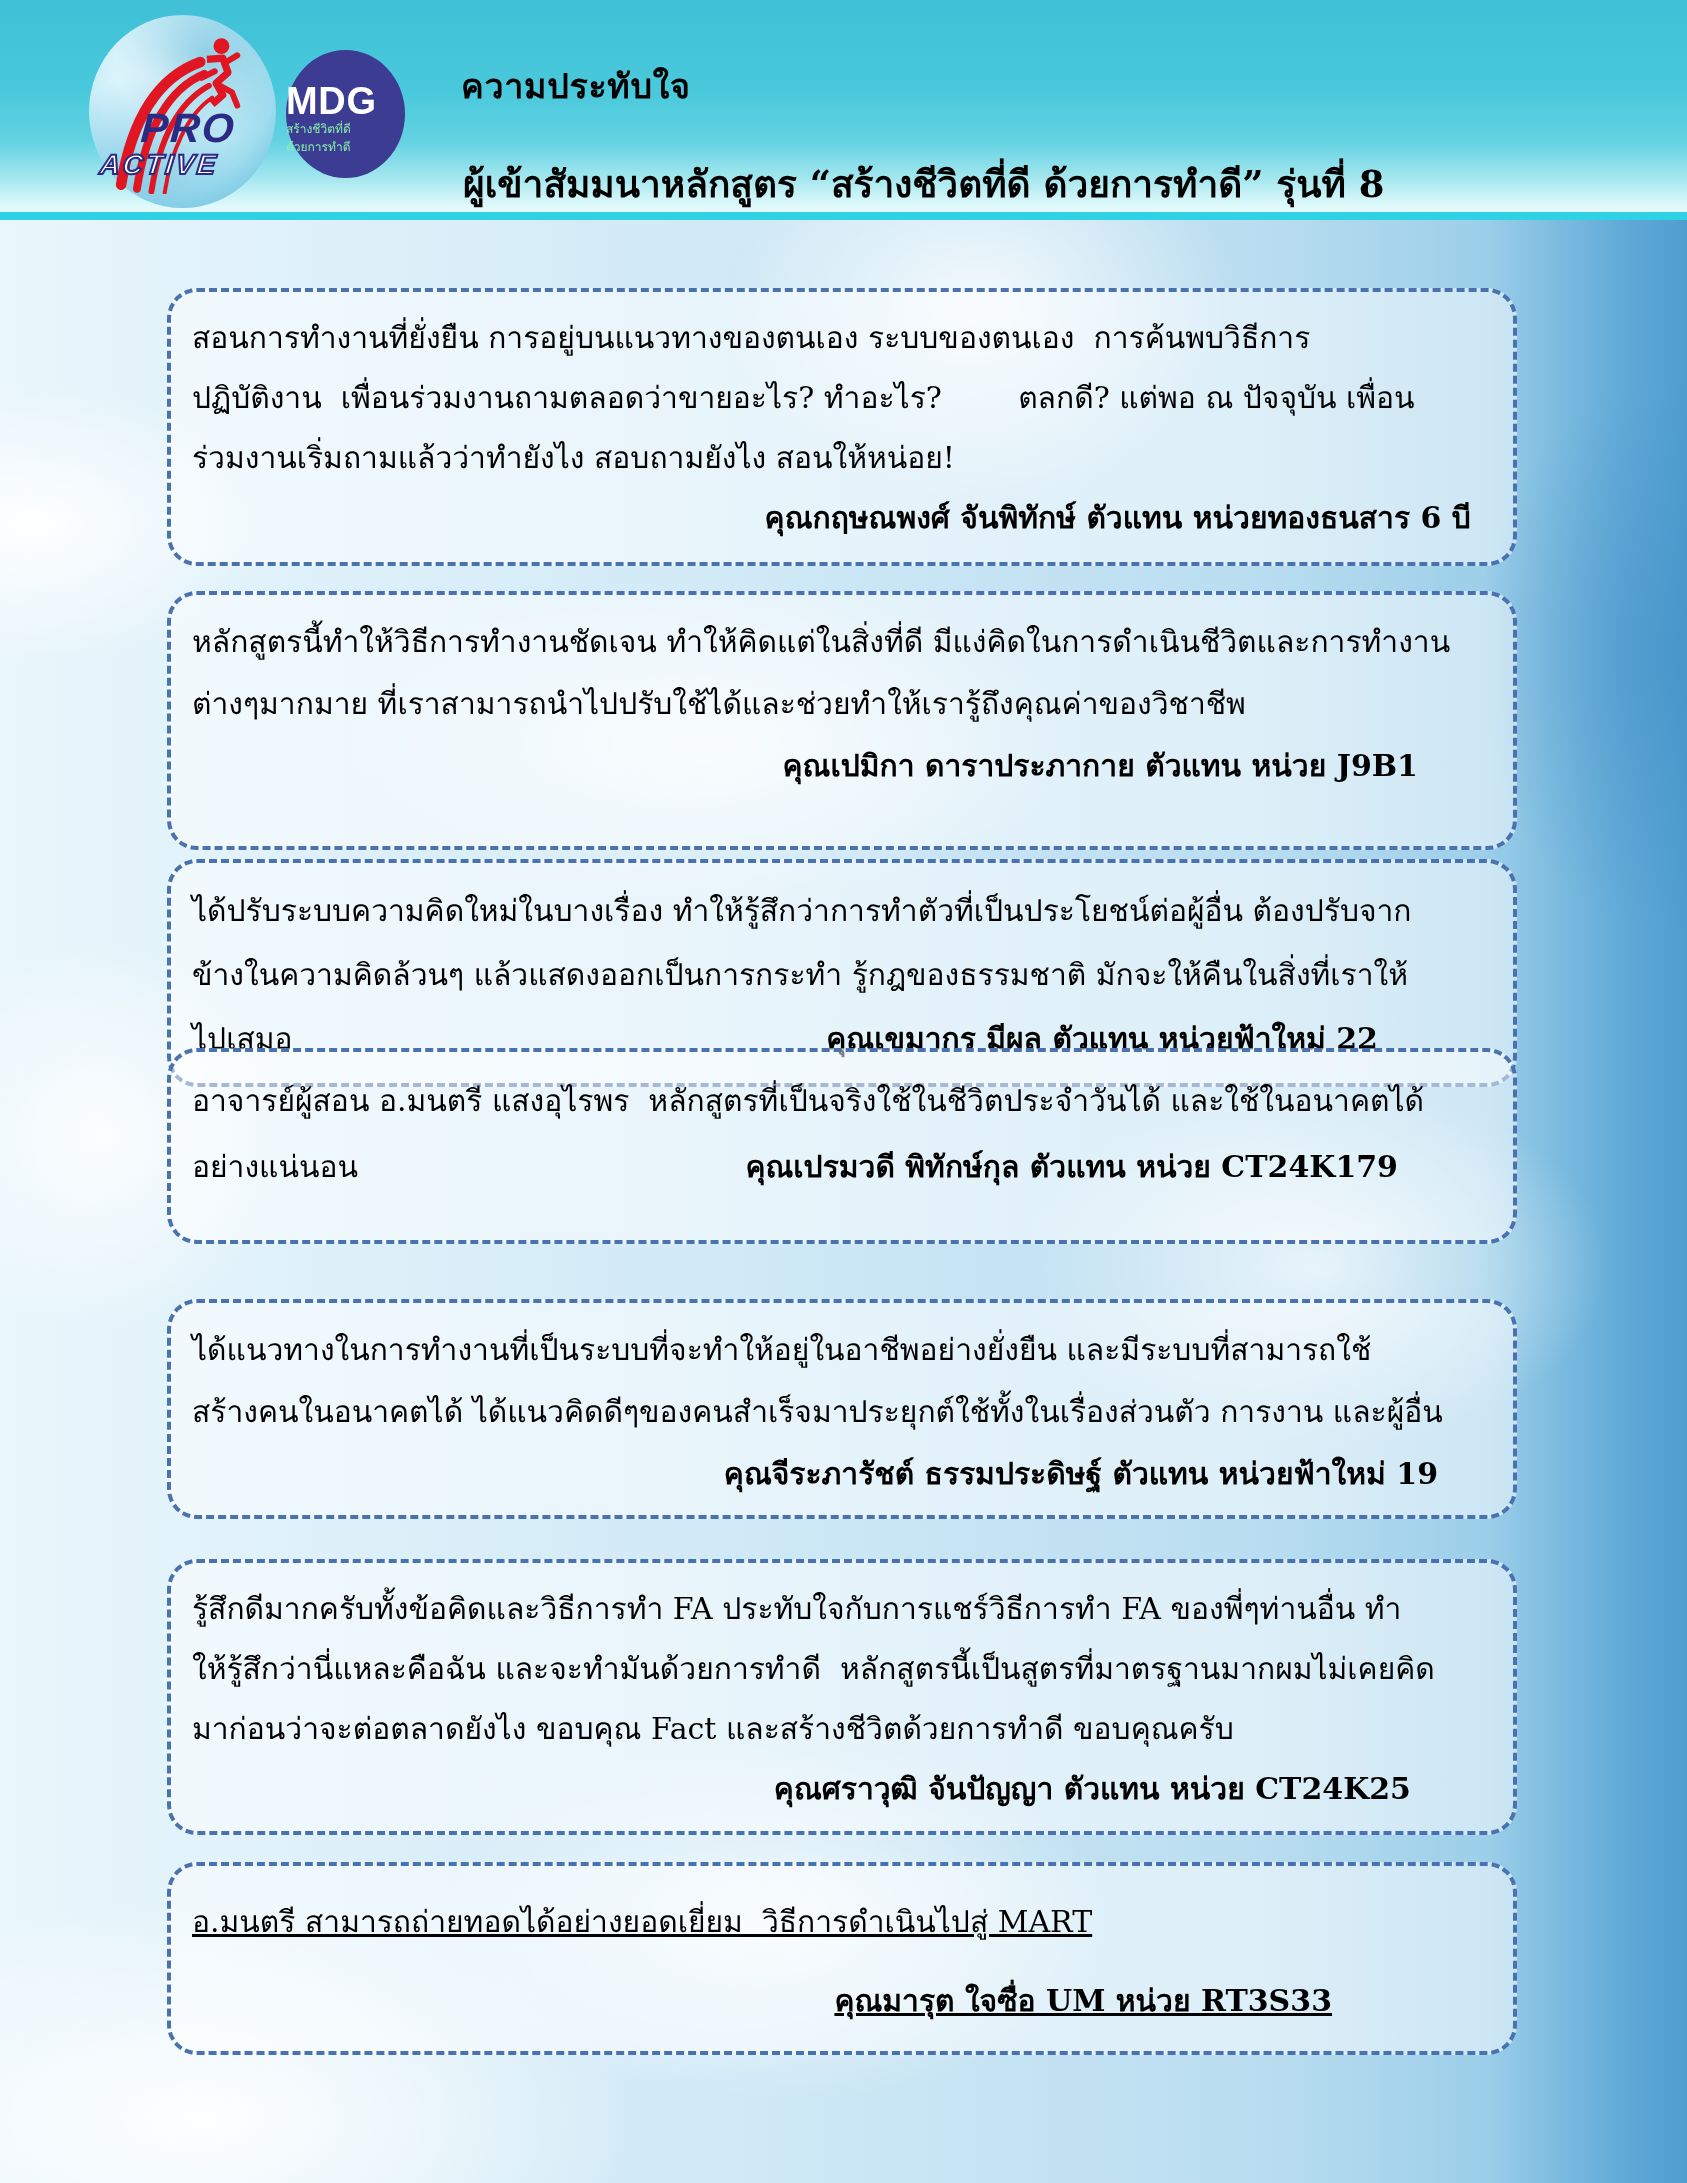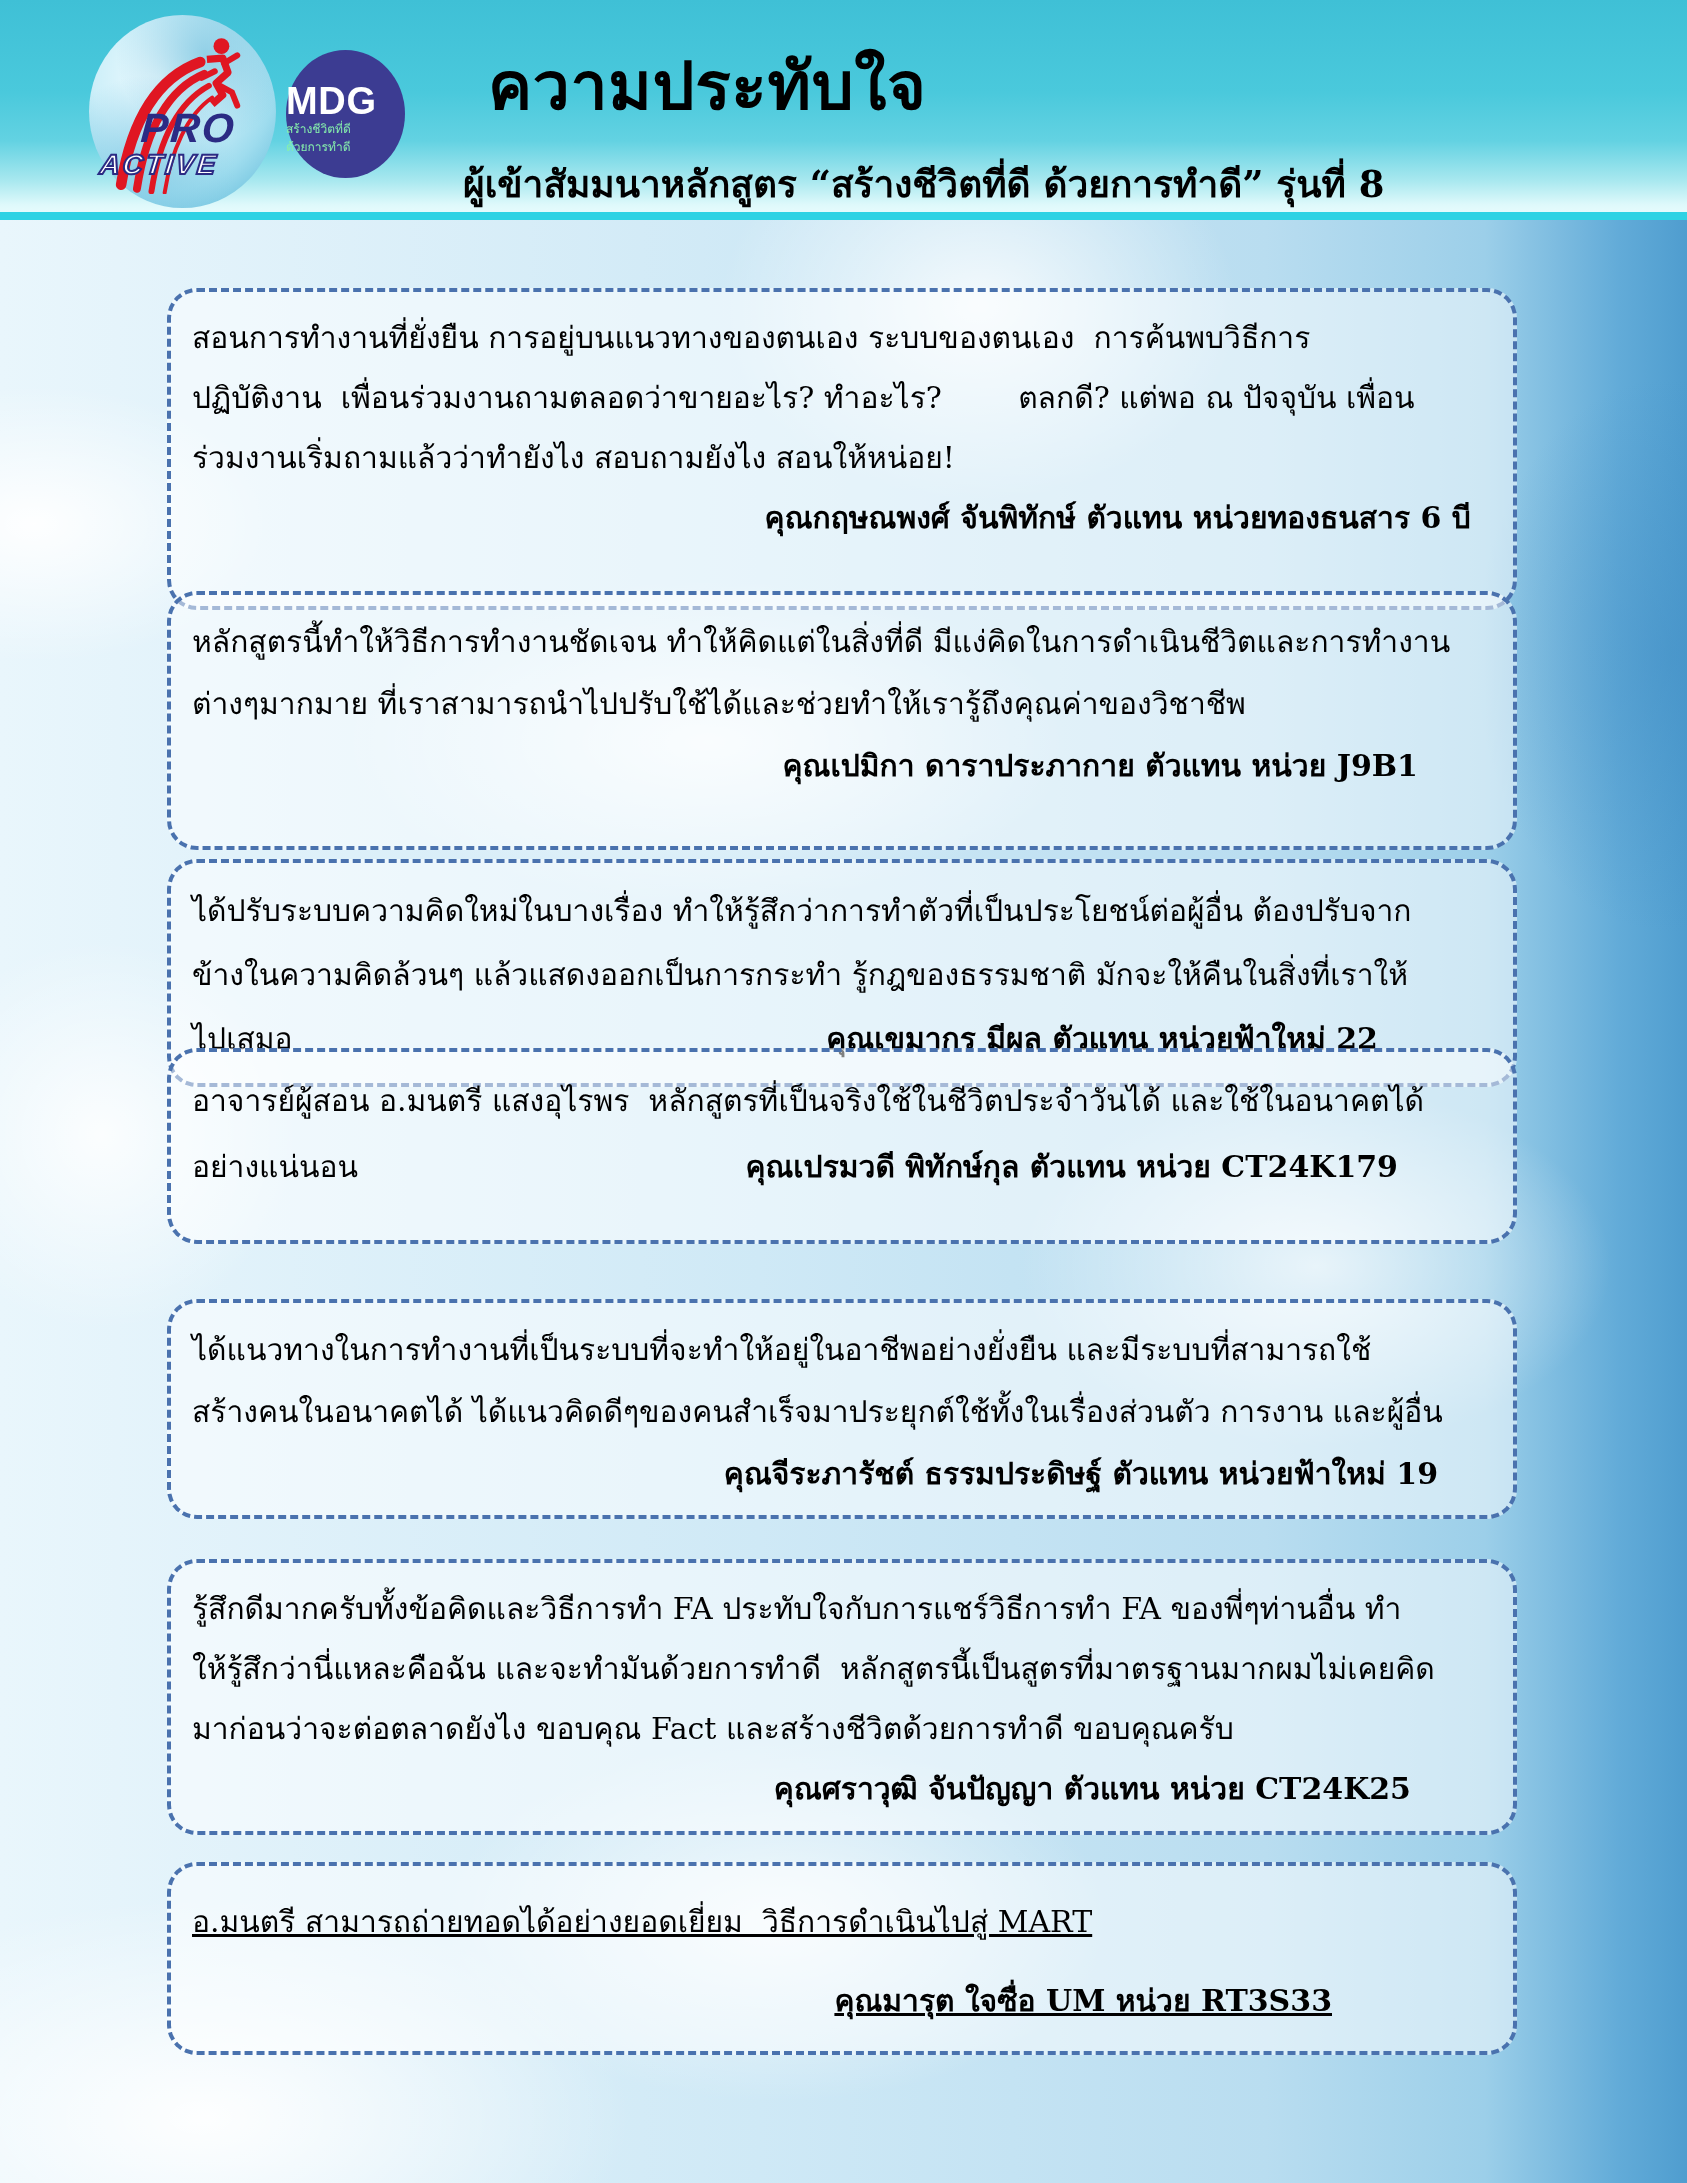--- a/index.html
+++ b/index.html
@@ -63,22 +63,22 @@
   }
   .mdg-acronym{
     font-family:"Liberation Sans", sans-serif; font-weight:bold; letter-spacing:0.7px;
     font-size:38px; color:#ffffff; line-height:38px; margin-top:9.3px;
   }
   .mdg-tagline{
     font-family:"Liberation Sans", sans-serif; font-size:12px; color:#86efac; line-height:18px;
   }
 
   .page-title{
-    position:absolute; left:488px; top:56px;
-    font-size:66px; font-weight:bold; line-height:60px; letter-spacing:0.7px;
+    position:absolute; left:461px; top:56px;
+    font-size:34px; font-weight:bold; line-height:60px; letter-spacing:0.7px;
   }
   .page-subtitle{
     position:absolute; left:463px; top:140px;
     font-size:37px; font-weight:bold; line-height:48px;margin-top:20px;
   }
 
   
   .quote-box{
     position:absolute; left:167px; width:1350px;
     border:4.6px dashed #4a72ae; border-radius:30px;
@@ -116,21 +116,21 @@
   <div class="mdg-logo">
     <div class="mdg-acronym">MDG</div>
     <div class="mdg-tagline">สร้างชีวิตที่ดี</div>
     <div class="mdg-tagline">ด้วยการทำดี</div>
   </div>
 
   <h1 class="page-title">ความประทับใจ</h1>
   <h2 class="page-subtitle">ผู้เข้าสัมมนาหลักสูตร “สร้างชีวิตที่ดี ด้วยการทำดี” รุ่นที่ 8</h2>
 </header>
 
-<article class="quote-box" style="top:288px; height:322px; --lh:60px;">
+<article class="quote-box" style="top:288px; height:278px; --lh:60px;">
   <div class="q-line">สอนการทำงานที่ยั่งยืน การอยู่บนแนวทางของตนเอง ระบบของตนเอง  การค้นพบวิธีการ</div>
   <div class="q-line">ปฏิบัติงาน  เพื่อนร่วมงานถามตลอดว่าขายอะไร? ทำอะไร?        ตลกดี? แต่พอ ณ ปัจจุบัน เพื่อน</div>
   <div class="q-line">ร่วมงานเริ่มถามแล้วว่าทำยังไง สอบถามยังไง สอนให้หน่อย!</div>
   <div class="q-attr">คุณกฤษณพงศ์ จันพิทักษ์ ตัวแทน หน่วยทองธนสาร 6 บี</div>
 </article>
 
 <article class="quote-box" style="top:591px; height:259px; --lh:62px;">
   <div class="q-line">หลักสูตรนี้ทำให้วิธีการทำงานชัดเจน ทำให้คิดแต่ในสิ่งที่ดี มีแง่คิดในการดำเนินชีวิตและการทำงาน</div>
   <div class="q-line">ต่างๆมากมาย ที่เราสามารถนำไปปรับใช้ได้และช่วยทำให้เรารู้ถึงคุณค่าของวิชาชีพ</div>
   <div class="q-attr" style="padding-right:66px;">คุณเปมิกา ดาราประภากาย ตัวแทน หน่วย J9B1</div>

